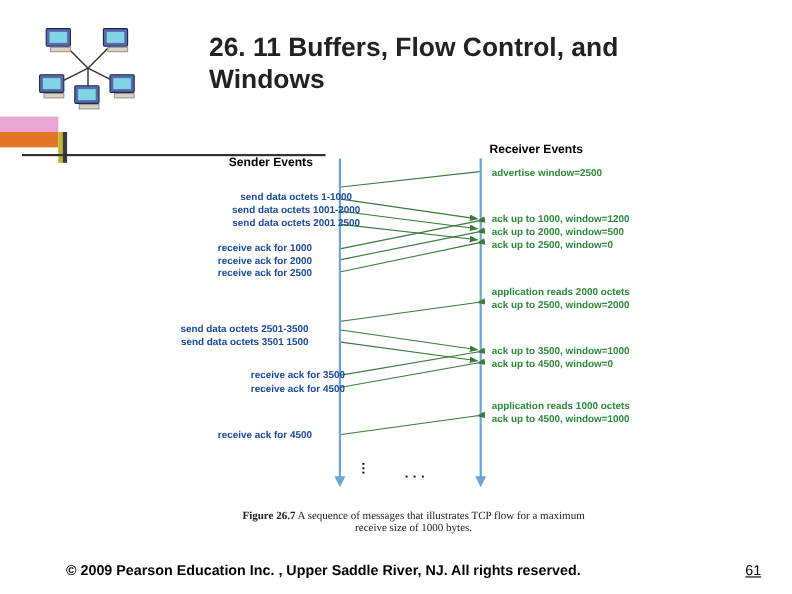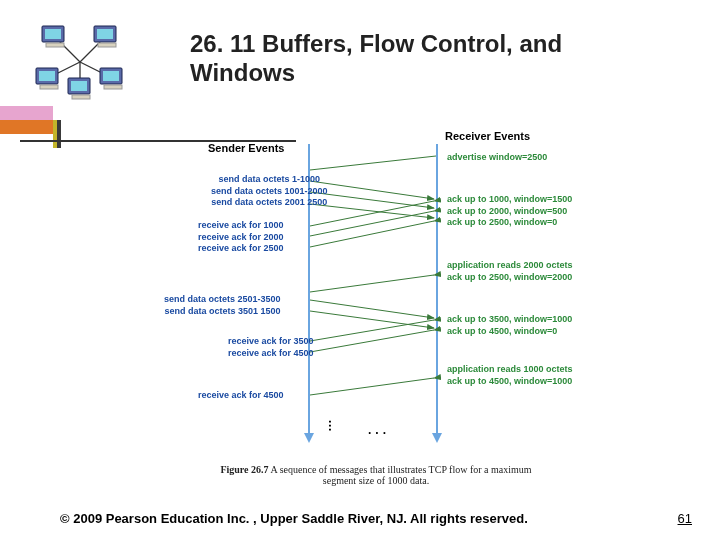--- a/index.html
+++ b/index.html
@@ -143,21 +143,21 @@
     <div>receive ack for 4500</div>
   </div>
 <div class="evg send" style="left:198px; top:390px; text-align:left;" id="sg4">
     <div>receive ack for 4500</div>
   </div>
 
 <div class="evg recv" style="left:447px; top:152px;" id="rg0">
     <div>advertise window=2500</div>
   </div>
 <div class="evg recv" style="left:447px; top:194px;" id="rg1">
-    <div>ack up to 1000, window=1500</div>
+    <div>ack up to 1000, window=1200</div>
     <div>ack up to 2000, window=500</div>
     <div>ack up to 2500, window=0</div>
   </div>
 <div class="evg recv" style="left:447px; top:260px;" id="rg2">
     <div>application reads 2000 octets</div>
     <div>ack up to 2500, window=2000</div>
   </div>
 <div class="evg recv" style="left:447px; top:314px;" id="rg3">
     <div>ack up to 3500, window=1000</div>
     <div>ack up to 4500, window=0</div>
@@ -165,17 +165,17 @@
 <div class="evg recv" style="left:447px; top:364px;" id="rg4">
     <div>application reads 1000 octets</div>
     <div>ack up to 4500, window=1000</div>
   </div>
 
 <div class="dots" style="left:323px; top:420px; writing-mode: vertical-rl;">···</div>
 <div class="dots" style="left:368px; top:426px;">· · ·</div>
 
 <div class="caption" style="left:176px; top:464px; width:400px;">
   <span style="font-weight:bold">Figure 26.7</span><span> A sequence of messages that illustrates TCP flow for a maximum</span><br>
-  <span>segment size of 1000 data.</span>
+  <span>receive size of 1000 bytes.</span>
 </div>
 
 <div class="copyright">© 2009 Pearson Education Inc. , Upper Saddle River, NJ. All rights reserved.</div>
 <div class="pagenum">61</div>
 
 </body></html>

